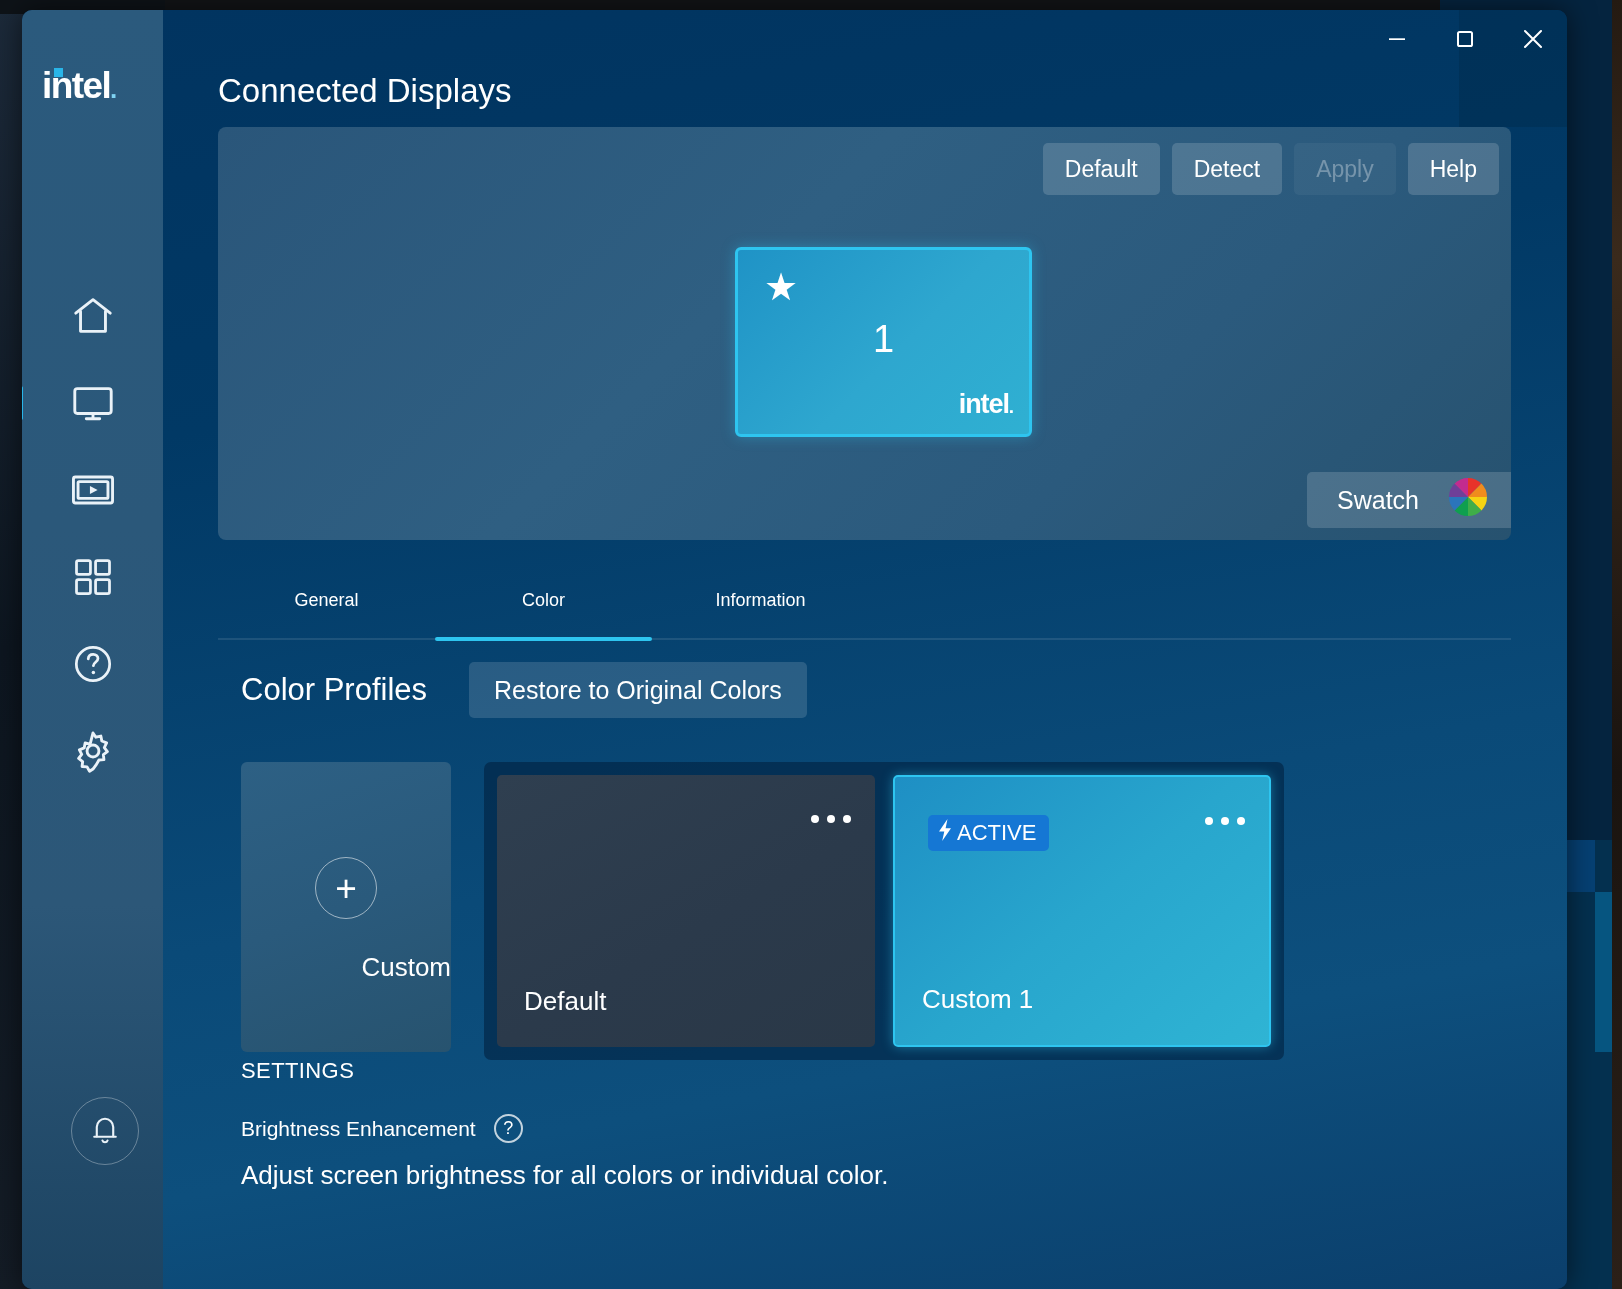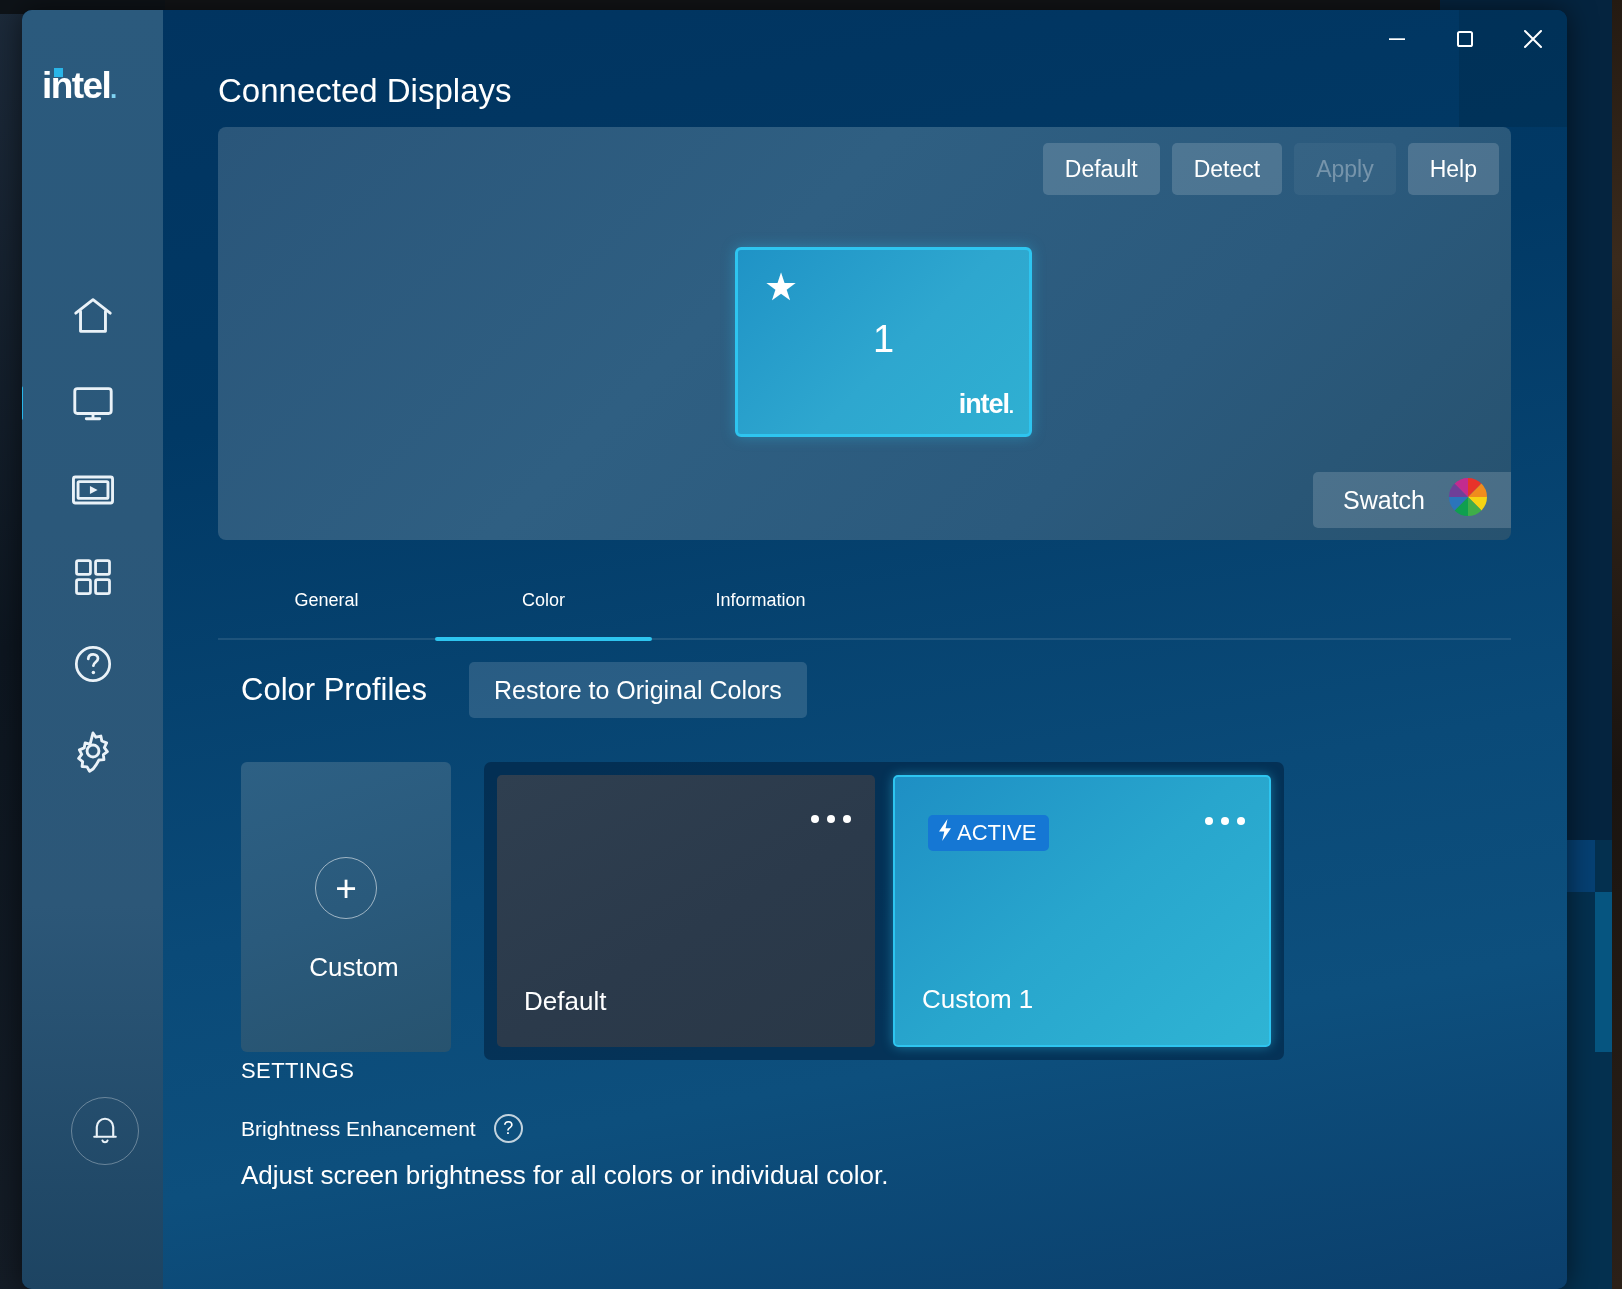--- a/index.html
+++ b/index.html
@@ -128,21 +128,21 @@
   }
   .monitor-intel {
     position: absolute; right: 16px; bottom: 14px;
     color: #ffffff; font-size: 27px; font-weight: 700; letter-spacing: -1.1px;
   }
   .monitor-intel span { font-size: 19px; }
 
   .swatch-btn {
     position: absolute; right: 0px; bottom: 12px;
     height: 56px; padding: 0 22px 0 30px;
-    display: flex; align-items: center; gap: 22px;
+    display: flex; align-items: center; gap: 28px;
     border-radius: 5px 0 0 5px;
     background: rgba(255,255,255,.16);
     color: #fff; font-size: 25px; cursor: pointer;
   }
 
   
   .tabs {
     position: absolute; left: 55px; top: 552px;
     width: 1293px; height: 78px;
     display: flex; align-items: center;
@@ -189,21 +189,21 @@
   }
   .plus-circle {
     position: absolute; left: 50%; top: 95px; transform: translateX(-50%);
     width: 62px; height: 62px; border-radius: 50%;
     border: 1px solid rgba(255,255,255,.55);
     display: flex; align-items: center; justify-content: center;
     color: #fff; font-size: 37px; line-height: 1; font-weight: 300;
   }
   .add-label {
     position: absolute; left: 0; right: 0; top: 190px;
-    text-align: center; color: #fff; font-size: 26px; margin-left: 16px;
+    text-align: right; color: #fff; font-size: 26px; margin-left: 16px;
   }
 
   .profiles-group {
     background: rgba(0,30,58,.55);
     border-radius: 7px;
     padding: 13px;
     display: flex; gap: 18px;
   }
   .pcard {
     width: 378px; height: 272px;

